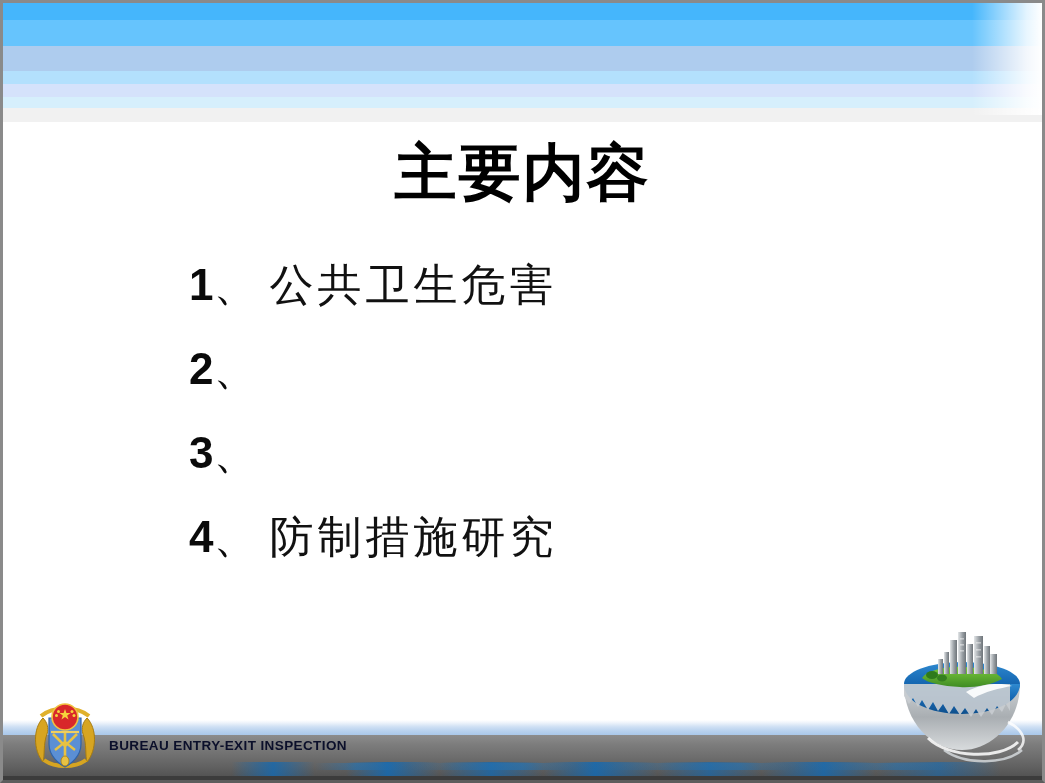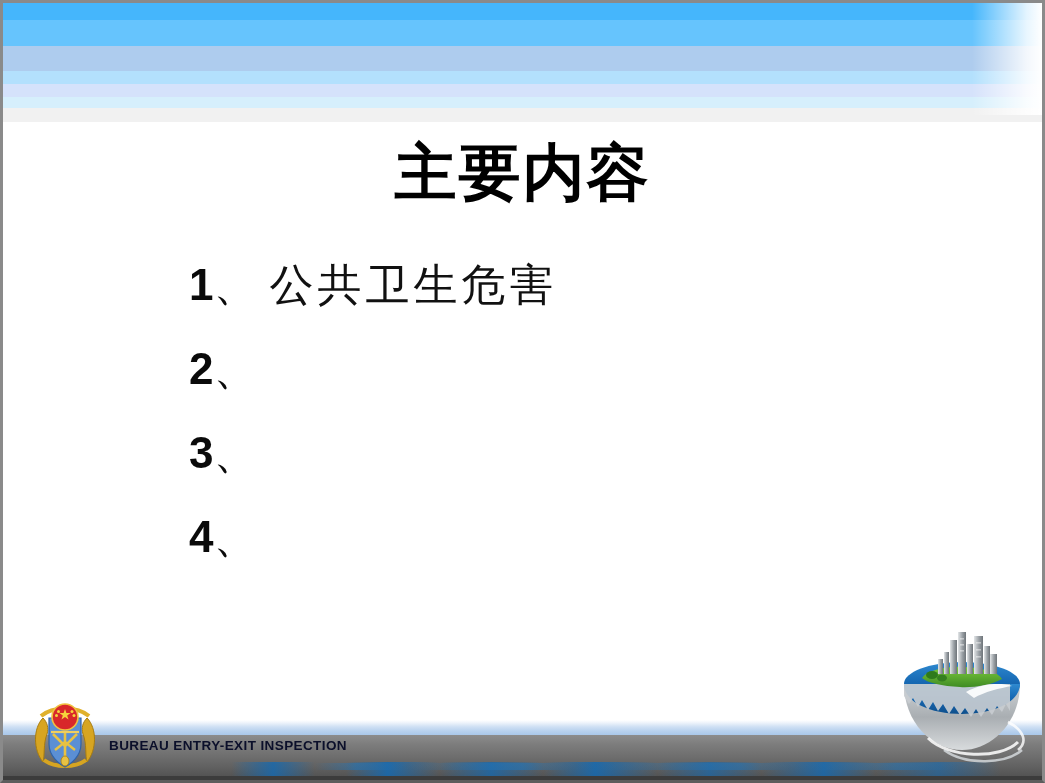--- a/index.html
+++ b/index.html
@@ -230,20 +230,21 @@
     </div>
 
     <div class="list-item">
       <span class="item-num">3</span>
       <span class="item-sep">、</span>
     </div>
 
     <div class="list-item">
       <span class="item-num">4</span>
       <span class="item-sep">、</span>
+      <span class="item-label">防制措施研究</span>
     </div>
 
   </div>
 
   <div class="footer-area">
     <div class="footer-blueline"></div>
     <div class="footer-ground"></div>
     <div class="footer-speckle"></div>
     <div class="footer-speckle2"></div>
     <div class="footer-darkline"></div>

